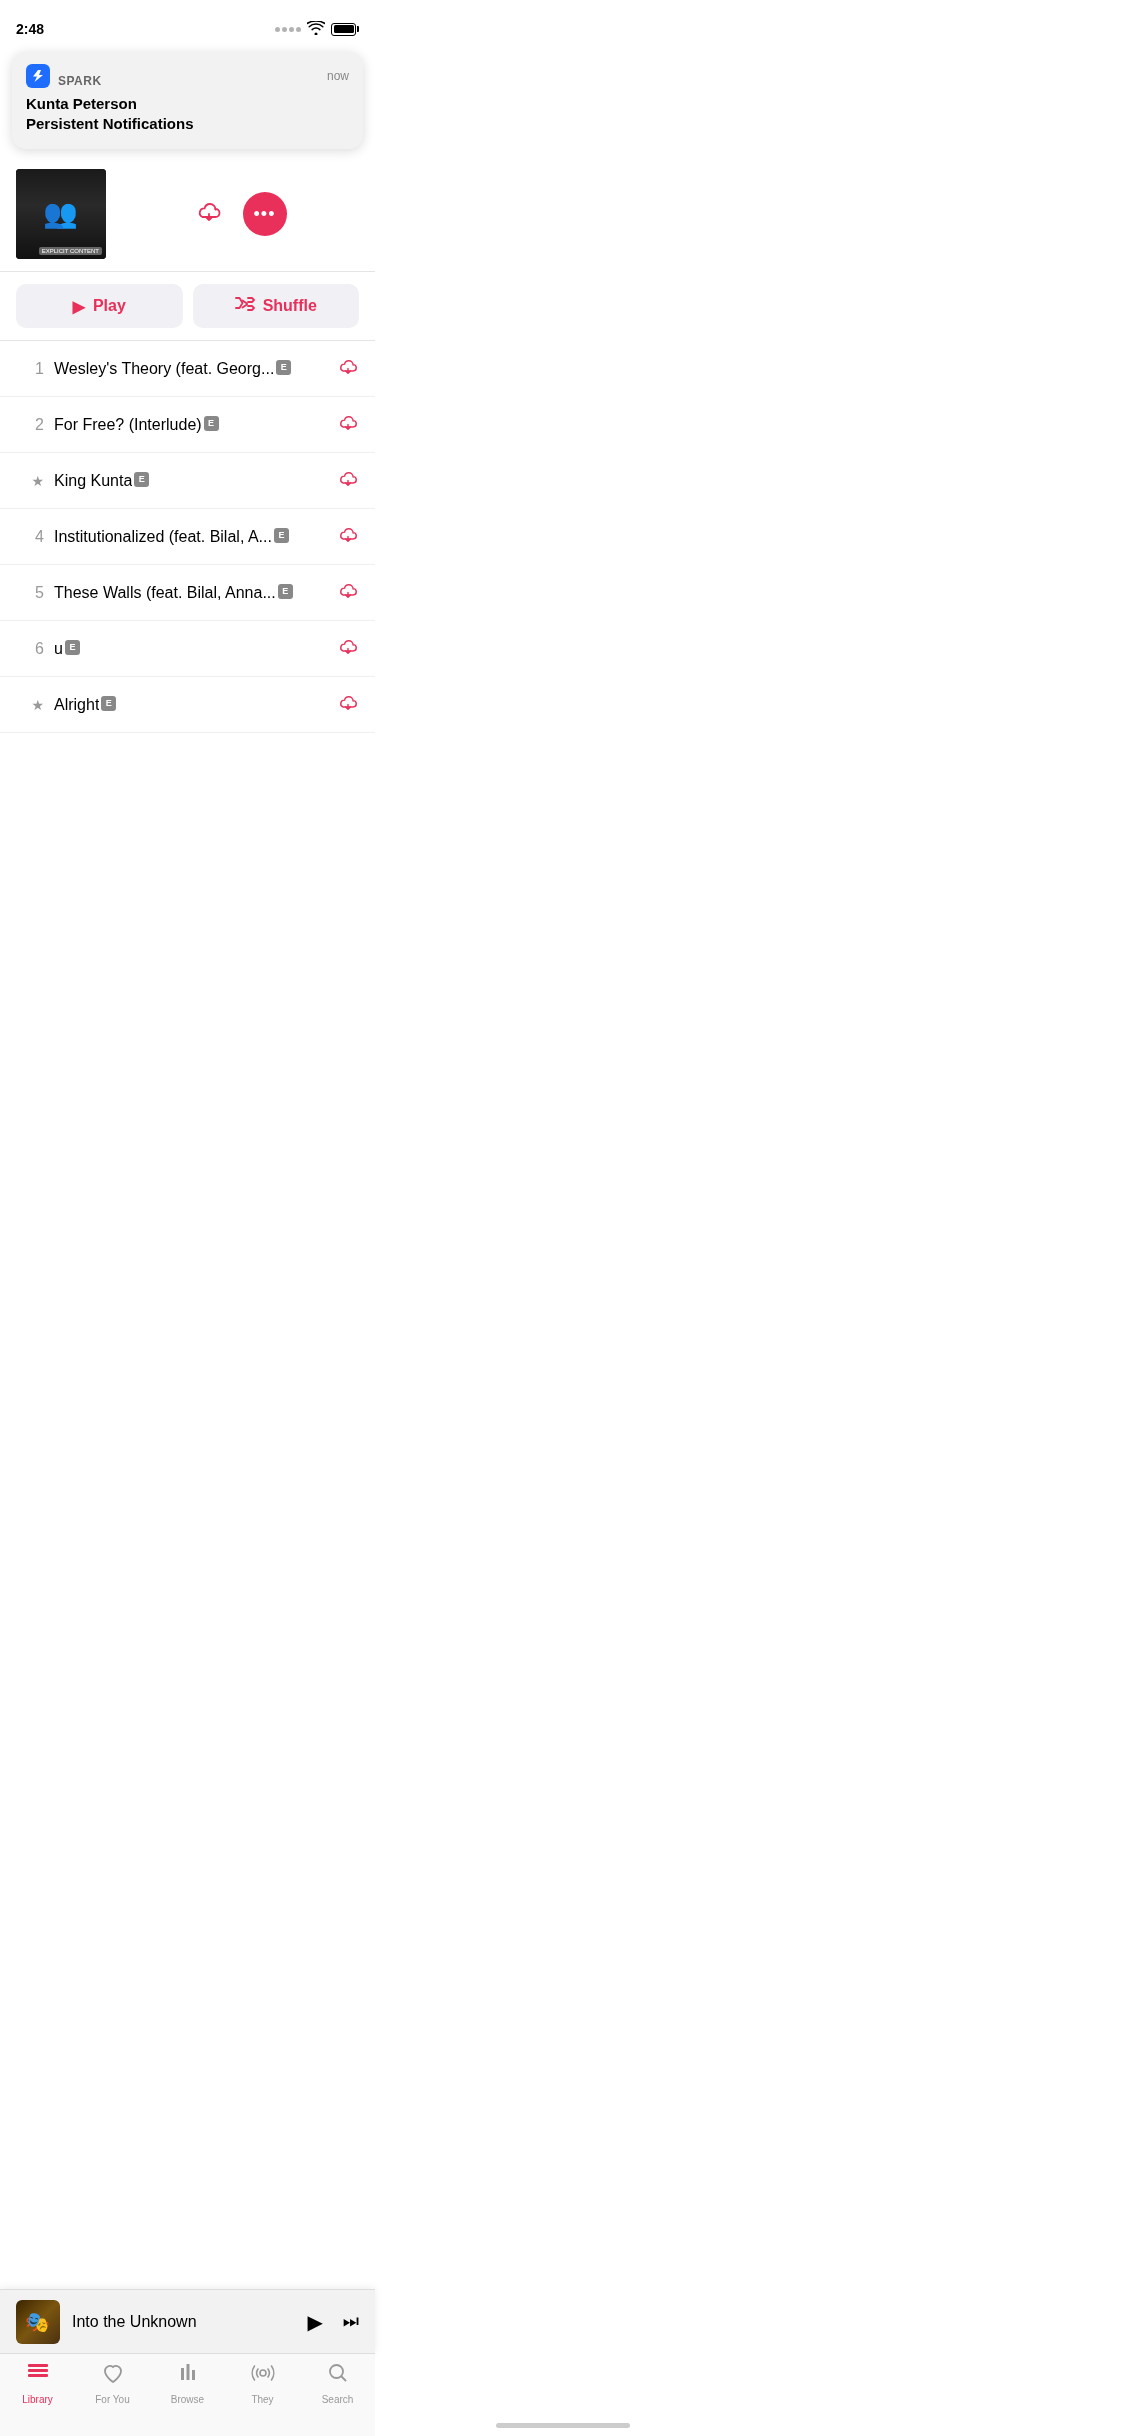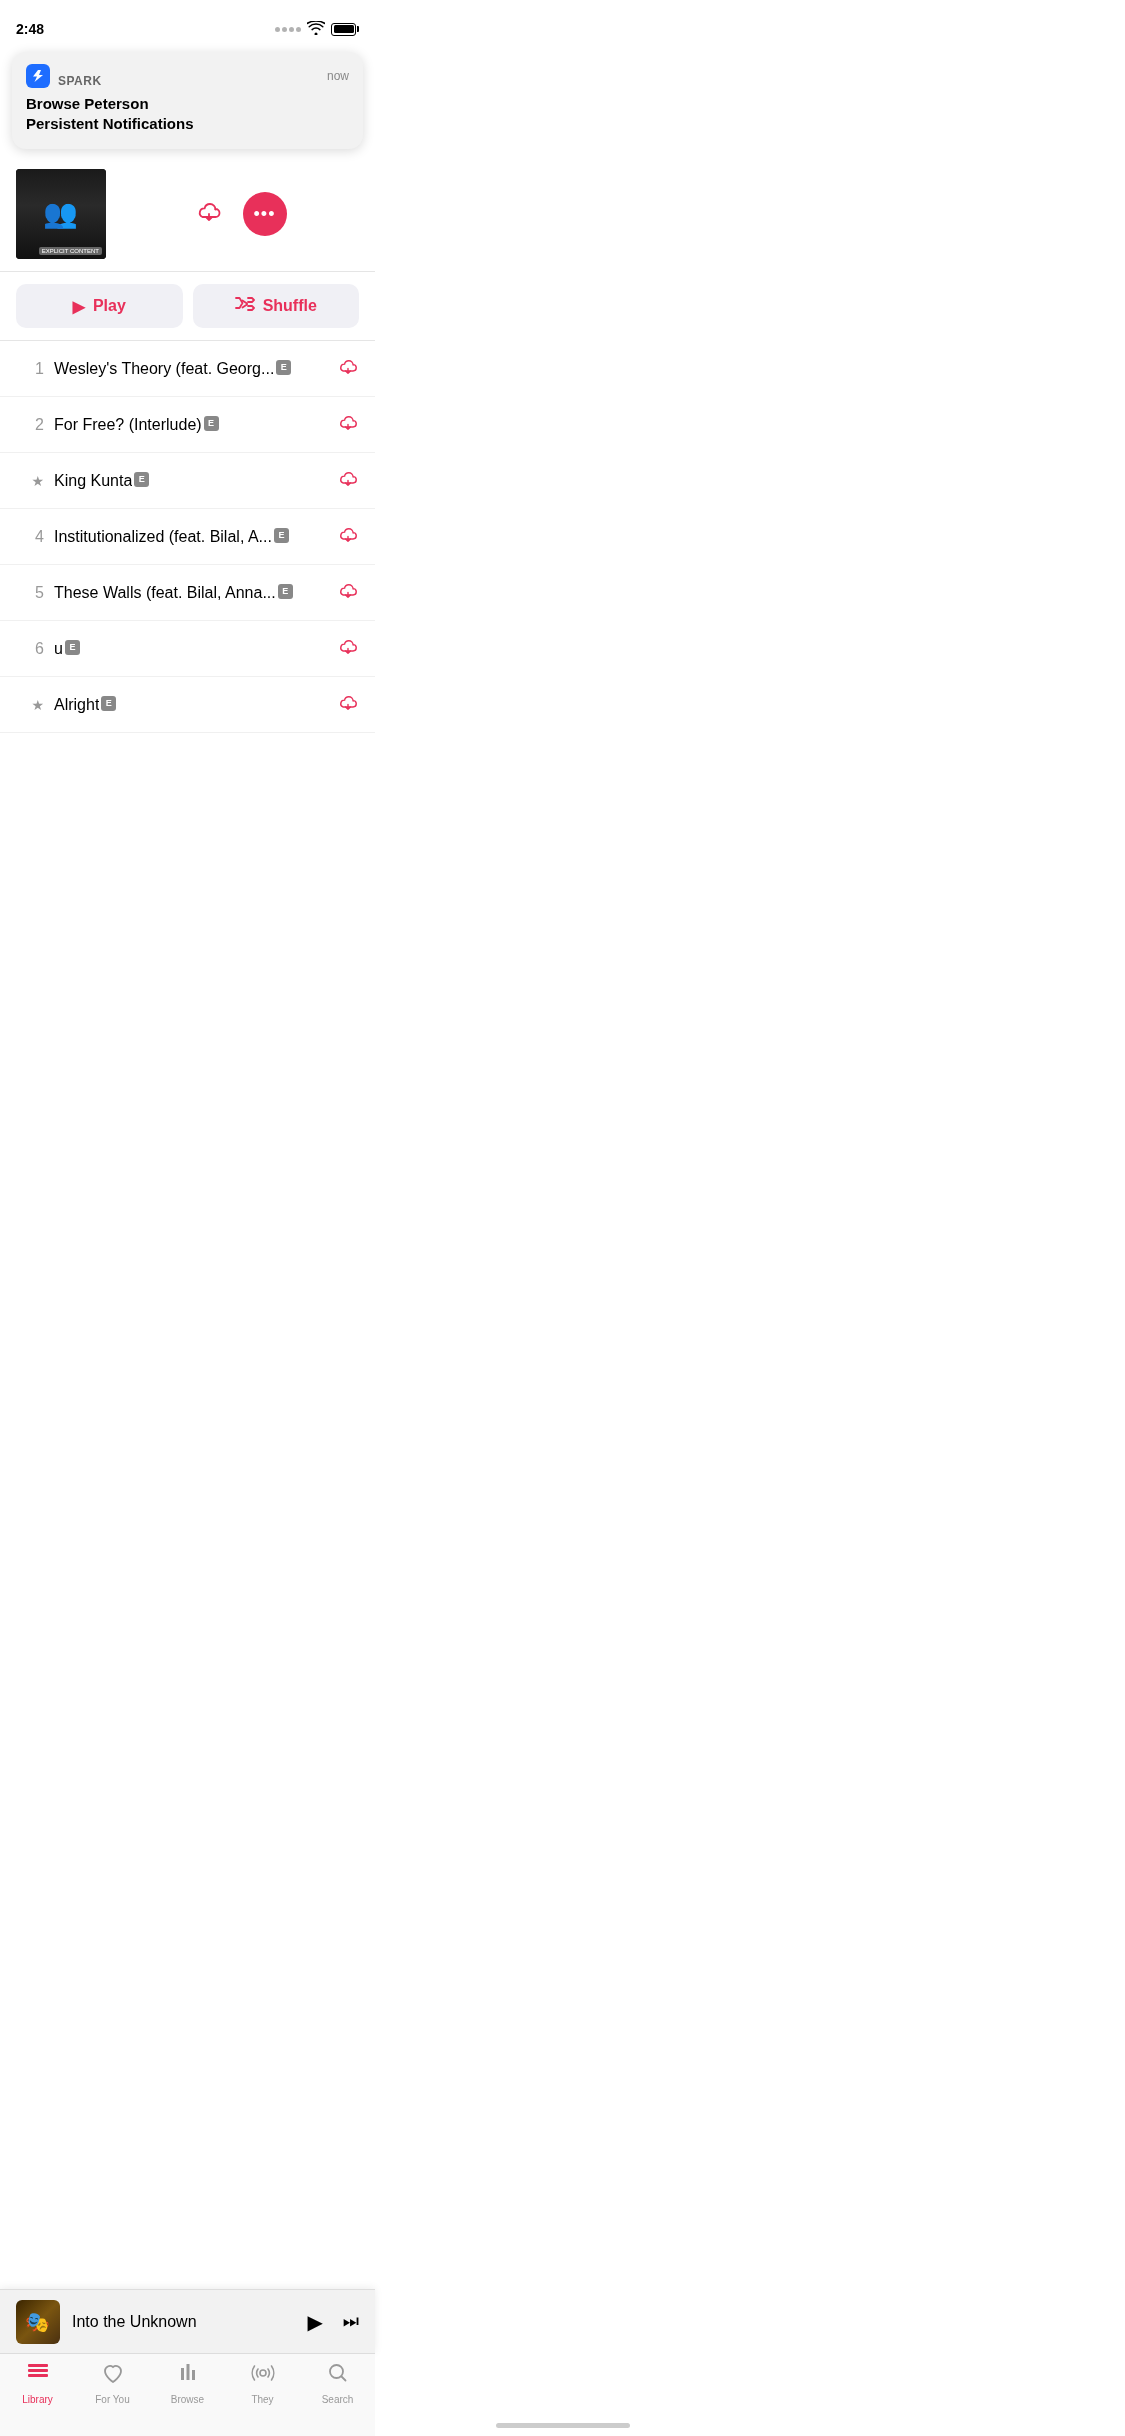--- a/index.html
+++ b/index.html
@@ -353,21 +353,21 @@
     <div class="notif-app-info">
       <div class="notif-app-icon">
         <svg width="14" height="14" viewBox="0 0 14 14" fill="none">
           <path d="M7 1L2 7.5h4L3.5 13l8.5-7H8L10 1H7z" fill="white"></path>
         </svg>
       </div>
       <span class="notif-app-name">SPARK</span>
     </div>
     <span class="notif-time">now</span>
   </div>
-  <div class="notif-title">Browse Peterson</div>
+  <div class="notif-title">Kunta Peterson</div>
   <div class="notif-subtitle">Persistent Notifications</div>
 </div>
 
 <div class="album-section">
   <div class="album-art">
     <div class="album-art-img">
 
       <div style="position:absolute;inset:0;background:linear-gradient(180deg,#1a1a1a 0%,#2a2a2a 40%,#111 100%);display:flex;align-items:center;justify-content:center;">
         <div style="color:#444;font-size:28px;text-align:center;line-height:1;">👥</div>
       </div>

